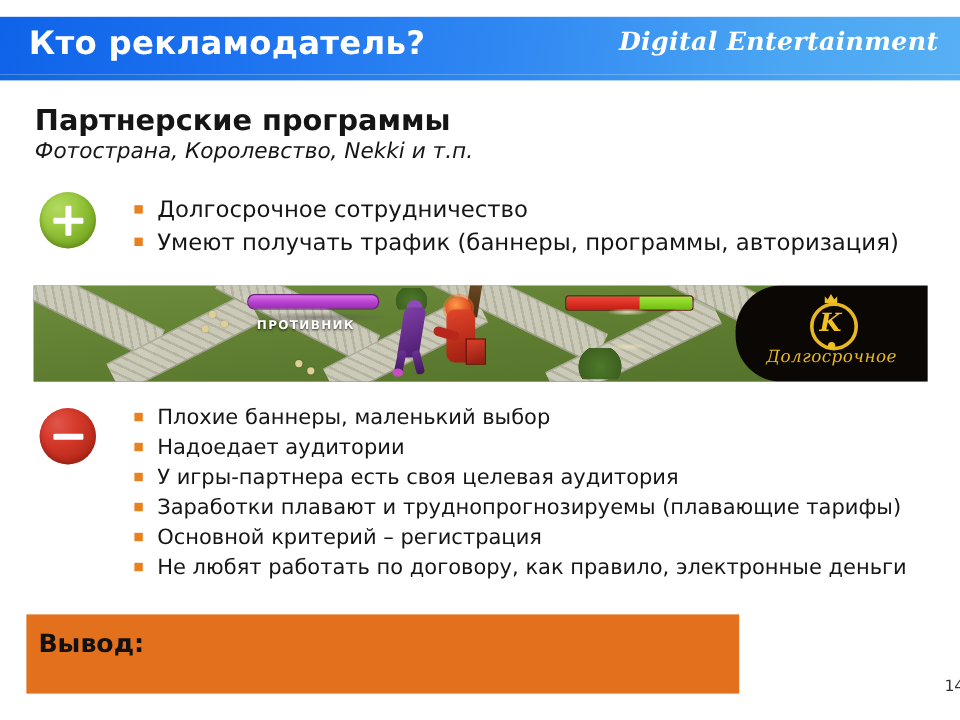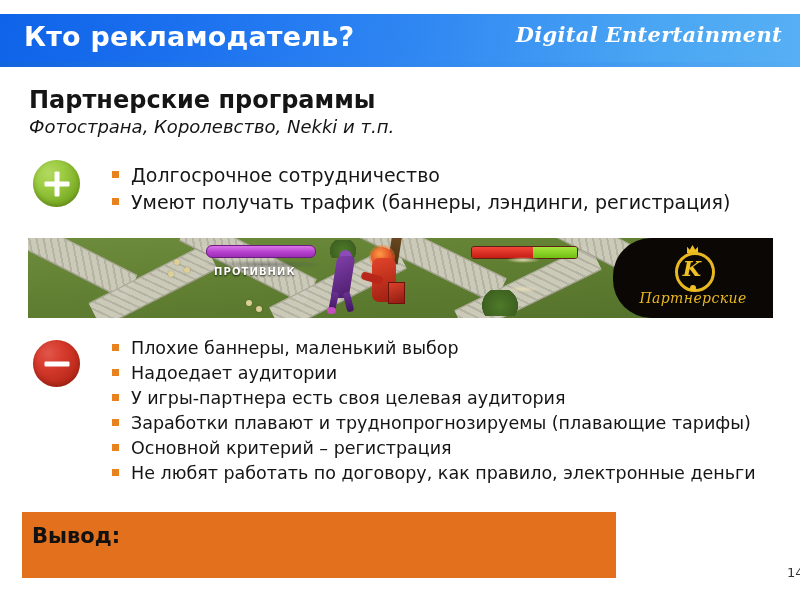--- a/index.html
+++ b/index.html
@@ -492,21 +492,21 @@
   <span class="glyph-v"></span>
 </div>
 
 <ul class="bullet-list list-pros">
   <li class="bullet-item">
     <span class="bullet-marker"></span>
     <span>Долгосрочное сотрудничество</span>
   </li>
   <li class="bullet-item">
     <span class="bullet-marker"></span>
-    <span>Умеют получать трафик (баннеры, лэндинги, регистрация)</span>
+    <span>Умеют получать трафик (баннеры, программы, авторизация)</span>
   </li>
 </ul>
 
 <div class="game-banner">
   <div class="banner-grass"></div>
 
   <div class="path-band path-a"></div>
   <div class="path-band path-b"></div>
   <div class="path-band path-c"></div>
   <div class="path-band path-d"></div>
@@ -550,21 +550,21 @@
   <div class="btn-ornament top" style="left:495px;"></div>
   <div class="btn-ornament bot" style="left:495px;"></div>
 
   <div class="kingdom-panel">
     <div class="kingdom-mark">
       <span class="kingdom-crown"></span>
       <span class="kingdom-ring"></span>
       <span class="kingdom-k">K</span>
       <span class="kingdom-pendant"></span>
     </div>
-    <div class="kingdom-name">Партнерские</div>
+    <div class="kingdom-name">Долгосрочное</div>
   </div>
 </div>
 
 <div class="icon-circle icon-minus">
   <span class="glyph-h"></span>
 </div>
 
 <ul class="bullet-list list-cons">
   <li class="bullet-item">
     <span class="bullet-marker"></span>

